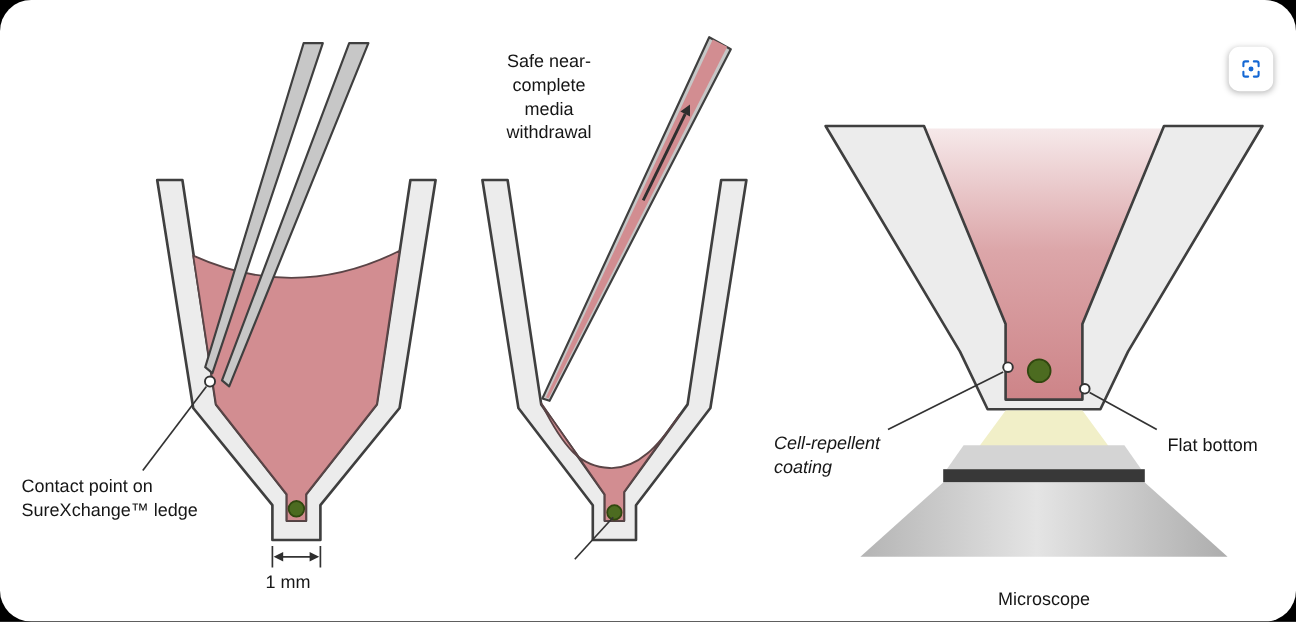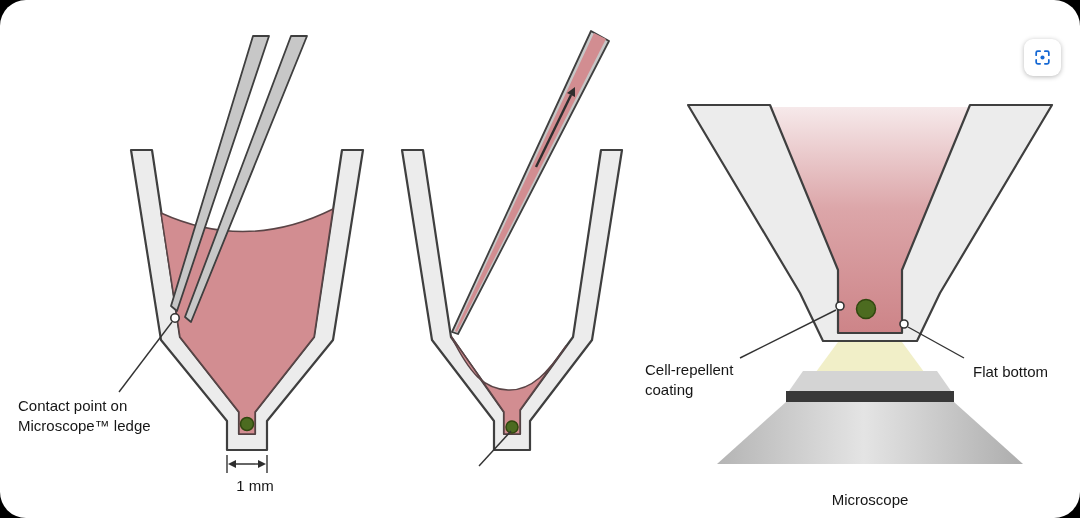--- a/index.html
+++ b/index.html
@@ -85,27 +85,31 @@
       <polygon class="obj-body" points="786,402 954,402 1023,464 717,464"></polygon>
       <line class="leader" x1="836" y1="310" x2="740" y2="358"></line>
       <circle class="marker" cx="840" cy="306" r="4"></circle>
       <line class="leader" x1="908" y1="327" x2="964" y2="358"></line>
       <circle class="marker" cx="904" cy="324" r="4"></circle>
       <circle class="spheroid" cx="866" cy="309" r="9.5"></circle>
     </g>
   </svg>
 
   <div class="label" style="left:18px;top:396px;width:185px;">Contact point on
-Microscope™ ledge</div>
+SureXchange™ ledge</div>
 
-  <div class="label center" style="left:215px;top:476px;width:80px;">1 mm</div>
+  <div class="label center" style="left:200px;top:476px;width:80px;">1 mm</div>
+
+  <div class="label center" style="left:405px;top:42px;width:105px;">Safe near-
+complete
+media
+withdrawal</div>
 
 
-
-  <div class="label" style="left:645px;top:360px;width:120px;">Cell-repellent
+  <div class="label" style="left:645px;top:360px;width:120px;font-style:italic;">Cell-repellent
 coating</div>
 
   <div class="label" style="left:973px;top:362px;width:110px;">Flat bottom</div>
 
   <div class="label center" style="left:795px;top:466px;width:150px;margin-top:24px;">Microscope</div>
 
   <button class="capture-btn">
     <svg width="19" height="19" viewBox="0 0 24 24" fill="none" stroke-width="2.2" stroke-linecap="round">
       <path d="M4,9 V6 a2,2 0 0 1 2,-2 H9"></path>
       <path d="M15,4 H18 a2,2 0 0 1 2,2 V9"></path>

